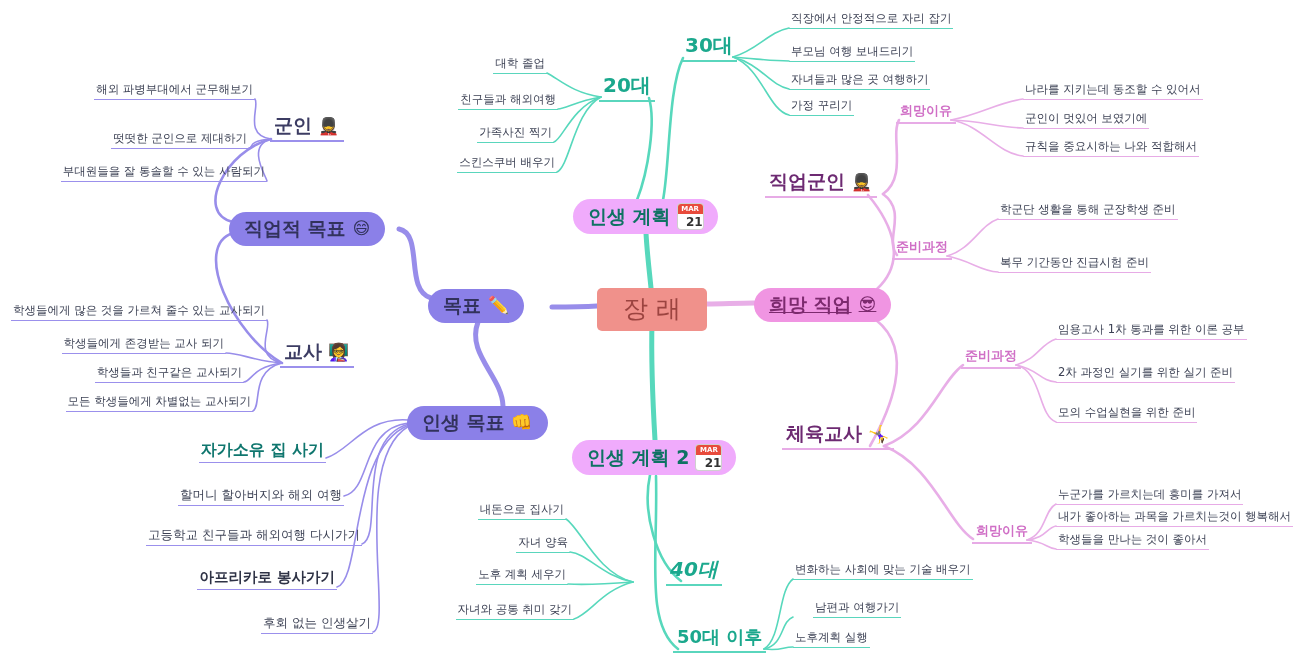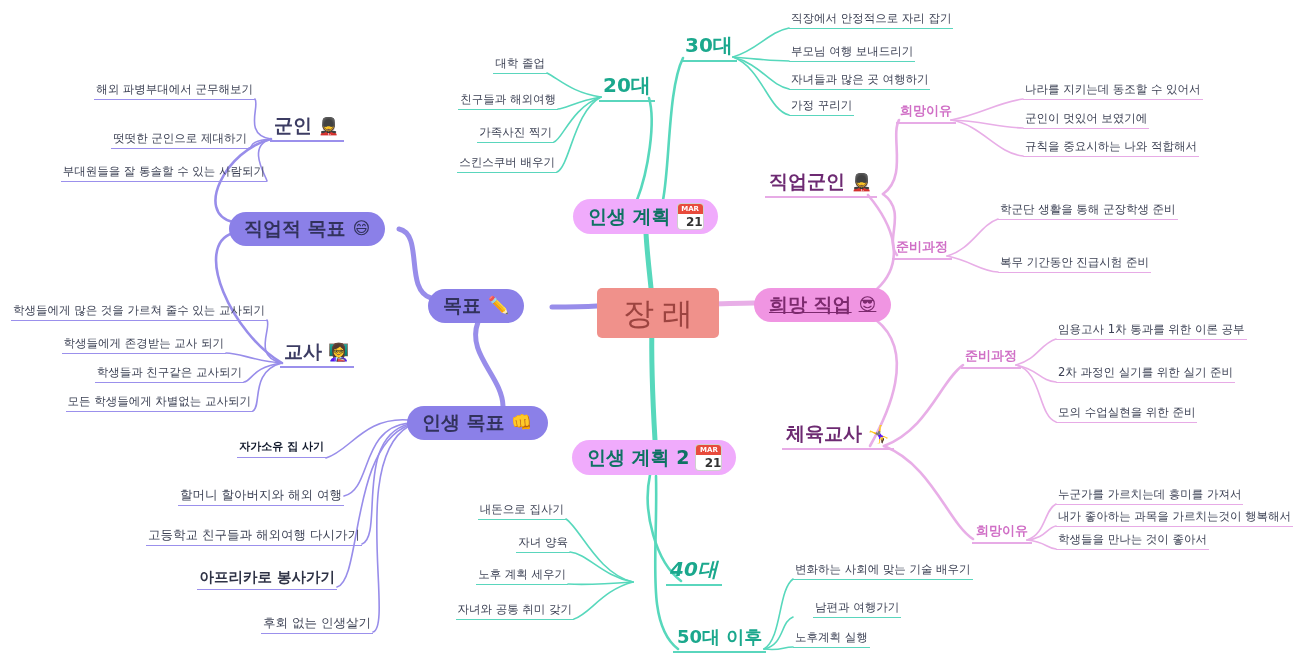--- a/index.html
+++ b/index.html
@@ -2,39 +2,39 @@
 <html><head>
 <meta charset="utf-8">
 <title>장래 마인드맵</title>
 <style>
   html,body{margin:0;padding:0;background:#fff;}
   body{font-family:"DejaVu Sans","Liberation Sans",sans-serif;}
   #map{position:relative;width:1300px;height:664px;background:#ffffff;overflow:hidden;}
   svg.wires{position:absolute;left:0;top:0;}
   .leaf{position:absolute;font-size:11.5px;color:#3c4154;white-space:nowrap;padding:0 2px 3px 2px;line-height:1.15;}
   .f12{font-size:12.5px;}
-  .bld{font-weight:700;font-size:11px;color:#0f172a;}
+  .bld{font-weight:700;font-size:16px;color:#0f766e;}
   .bld2{font-weight:700;font-size:14.5px;color:#2e3245;}
   .u-p{border-bottom:1.6px solid #9b90ec;}
   .u-t{border-bottom:1.6px solid #5ad6bd;}
   .u-k{border-bottom:1.6px solid #e7abe6;}
   .blabel{position:absolute;font-weight:700;white-space:nowrap;padding:0 4px 3px 4px;line-height:1.2;}
   .b2-p{border-bottom:2.5px solid #9b90ec;}
   .b2-t{border-bottom:2.5px solid #5ad6bd;}
   .b2-k{border-bottom:2.5px solid #e7abe6;}
   .dark{color:#3c3c63;font-size:19px;}
   .tealtxt{color:#1ba88d;font-size:20px;}
   .tealtxt.sm{font-size:18px;}
   .pdark{color:#6d2a72;font-size:19px;}
   .pksm{color:#d06fc6;font-size:13px;}
   .pill{position:absolute;display:flex;align-items:center;gap:7px;border-radius:18px;font-weight:700;font-size:19px;padding:5px 15px;line-height:1.25;white-space:nowrap;}
   .pill.purple{background:#8b80e8;color:#32325c;}
   .pill.teal{background:#f0abfc;color:#0f7263;}
   .pill.pink{background:#f095e2;color:#7c2a6e;}
-  .center-node{position:absolute;background:#f0918b;color:#9c4440;font-size:31px;font-weight:500;padding:5px 18px 5px 26px;border-radius:5px;letter-spacing:8px;line-height:1.3;}
+  .center-node{position:absolute;background:#f0918b;color:#9c4440;font-size:25px;font-weight:500;padding:5px 18px 5px 26px;border-radius:5px;letter-spacing:8px;line-height:1.3;}
   .emoji{font-size:17px;letter-spacing:0;}
   .cal{display:inline-flex;flex-direction:column;width:25px;border-radius:3px;overflow:hidden;box-shadow:0 0 0 1px #cfcfcf;background:#fff;line-height:1;flex:none;}
   .cal-m{background:#e84b3c;color:#fff;font-size:7px;font-weight:700;text-align:center;padding:1.5px 0;}
   .cal-d{color:#333;font-size:12px;font-weight:700;text-align:right;padding:1.5px 0;}
 </style>
 </head>
 <body>
 
 <div id="map">
 

